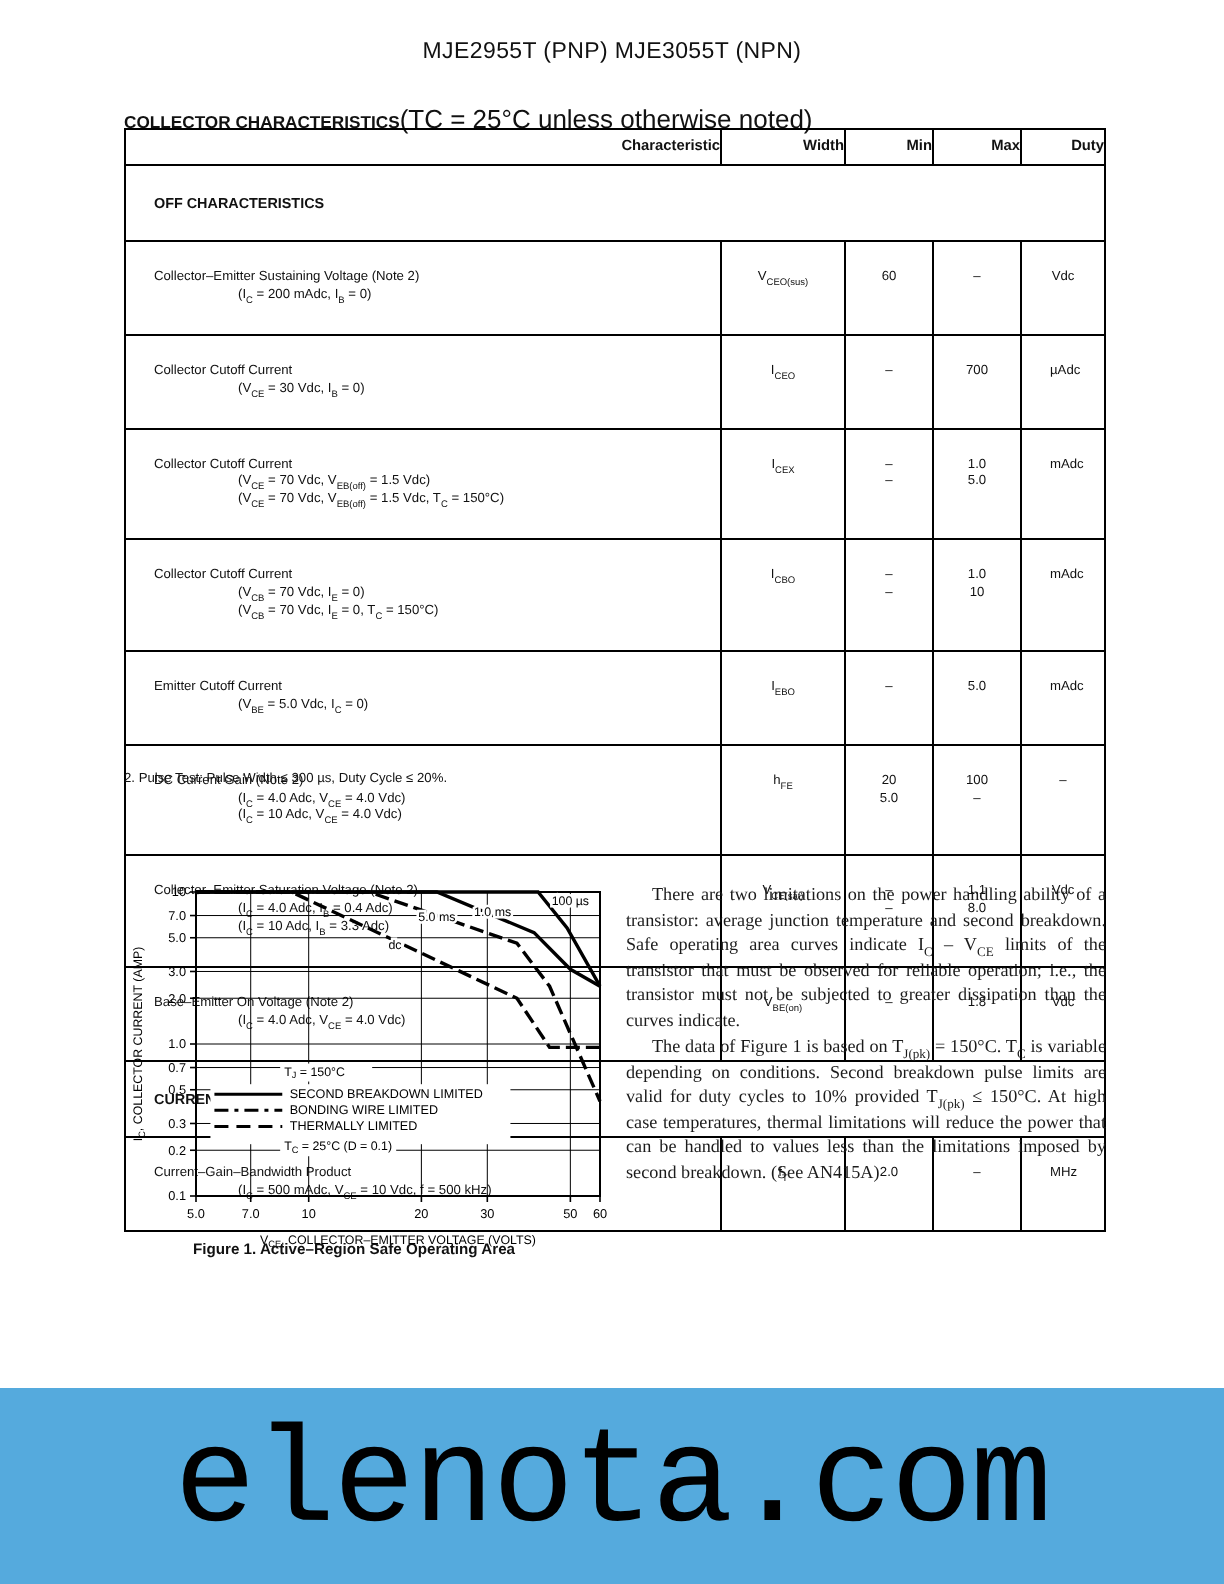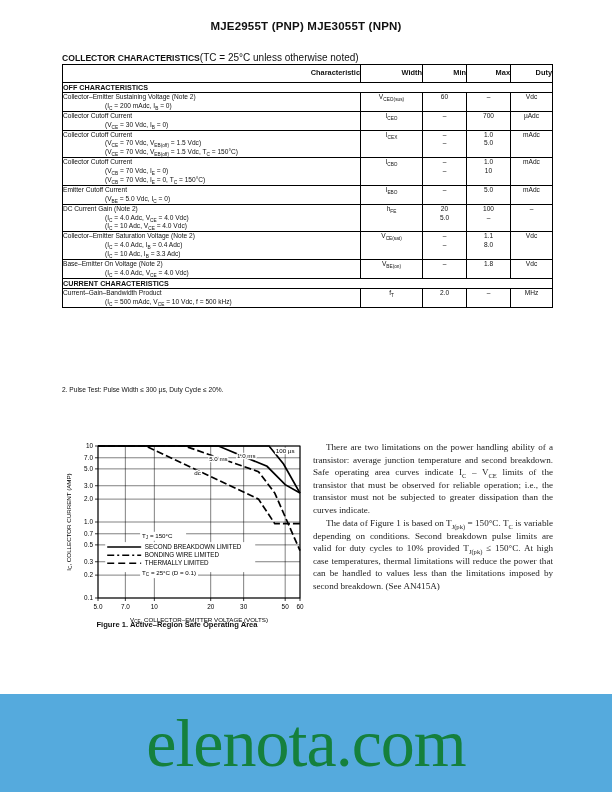--- a/index.html
+++ b/index.html
@@ -9,39 +9,39 @@
     font-family:"Liberation Sans", sans-serif;
     color:#111;
     position:relative;
     overflow:hidden;
   }
   .page{position:absolute;left:0;top:0;width:612px;height:792px;}
 
   
   .doc-title{
     position:absolute;left:0;top:20px;width:612px;
-    text-align:center;font-size:11.5px;font-weight:bold;letter-spacing:.2px;
+    text-align:center;font-size:11.5px;font-weight:normal;letter-spacing:.2px;
   }
 
   .sec-head{
     position:absolute;left:62px;top:52px;width:492px;
     font-size:8.6px;font-weight:bold;
   }
-  .sec-head .cond{font-weight:normal;font-size:10px;}
+  .sec-head .cond{font-weight:normal;font-size:13px;}
 
   
   table.ec{
     position:absolute;left:62px;top:64px;width:490px;
     border-collapse:collapse;
     font-size:6.6px;
     table-layout:fixed;
   }
   table.ec td,table.ec th{
     border:1px solid #000;
-    padding:0;
+    padding:14px;
     vertical-align:top;
   }
   table.ec thead th{
     text-align:right;font-weight:bold;font-size:7.4px;
     padding:3px 0 3px 0;
     height:11px;
   }
   .c-char{width:298px;}
   .c-sym{width:62px;}
   .c-min{width:44px;}
@@ -98,22 +98,22 @@
     position:absolute;left:62px;top:749px;width:488px;height:1px;
     background:#9fc6e4;
   }
   .wm-band{
     position:absolute;left:0;top:694px;width:612px;height:98px;
     background:#55aadd;
   }
   .wm-text{
     position:absolute;left:0;top:694px;width:612px;height:98px;
     line-height:98px;text-align:center;
-    font-family:Liberation Serif, serif;
-    font-size:68px;color:#15803d;letter-spacing:-1px;
+    font-family:Liberation Mono, monospace;
+    font-size:68px;color:#000000;letter-spacing:-1px;
   }
 </style>
 </head>
 <body>
 
 <div class="page">
 
   <div class="doc-title">MJE2955T (PNP) MJE3055T (NPN)</div>
 
   <div class="sec-head">

